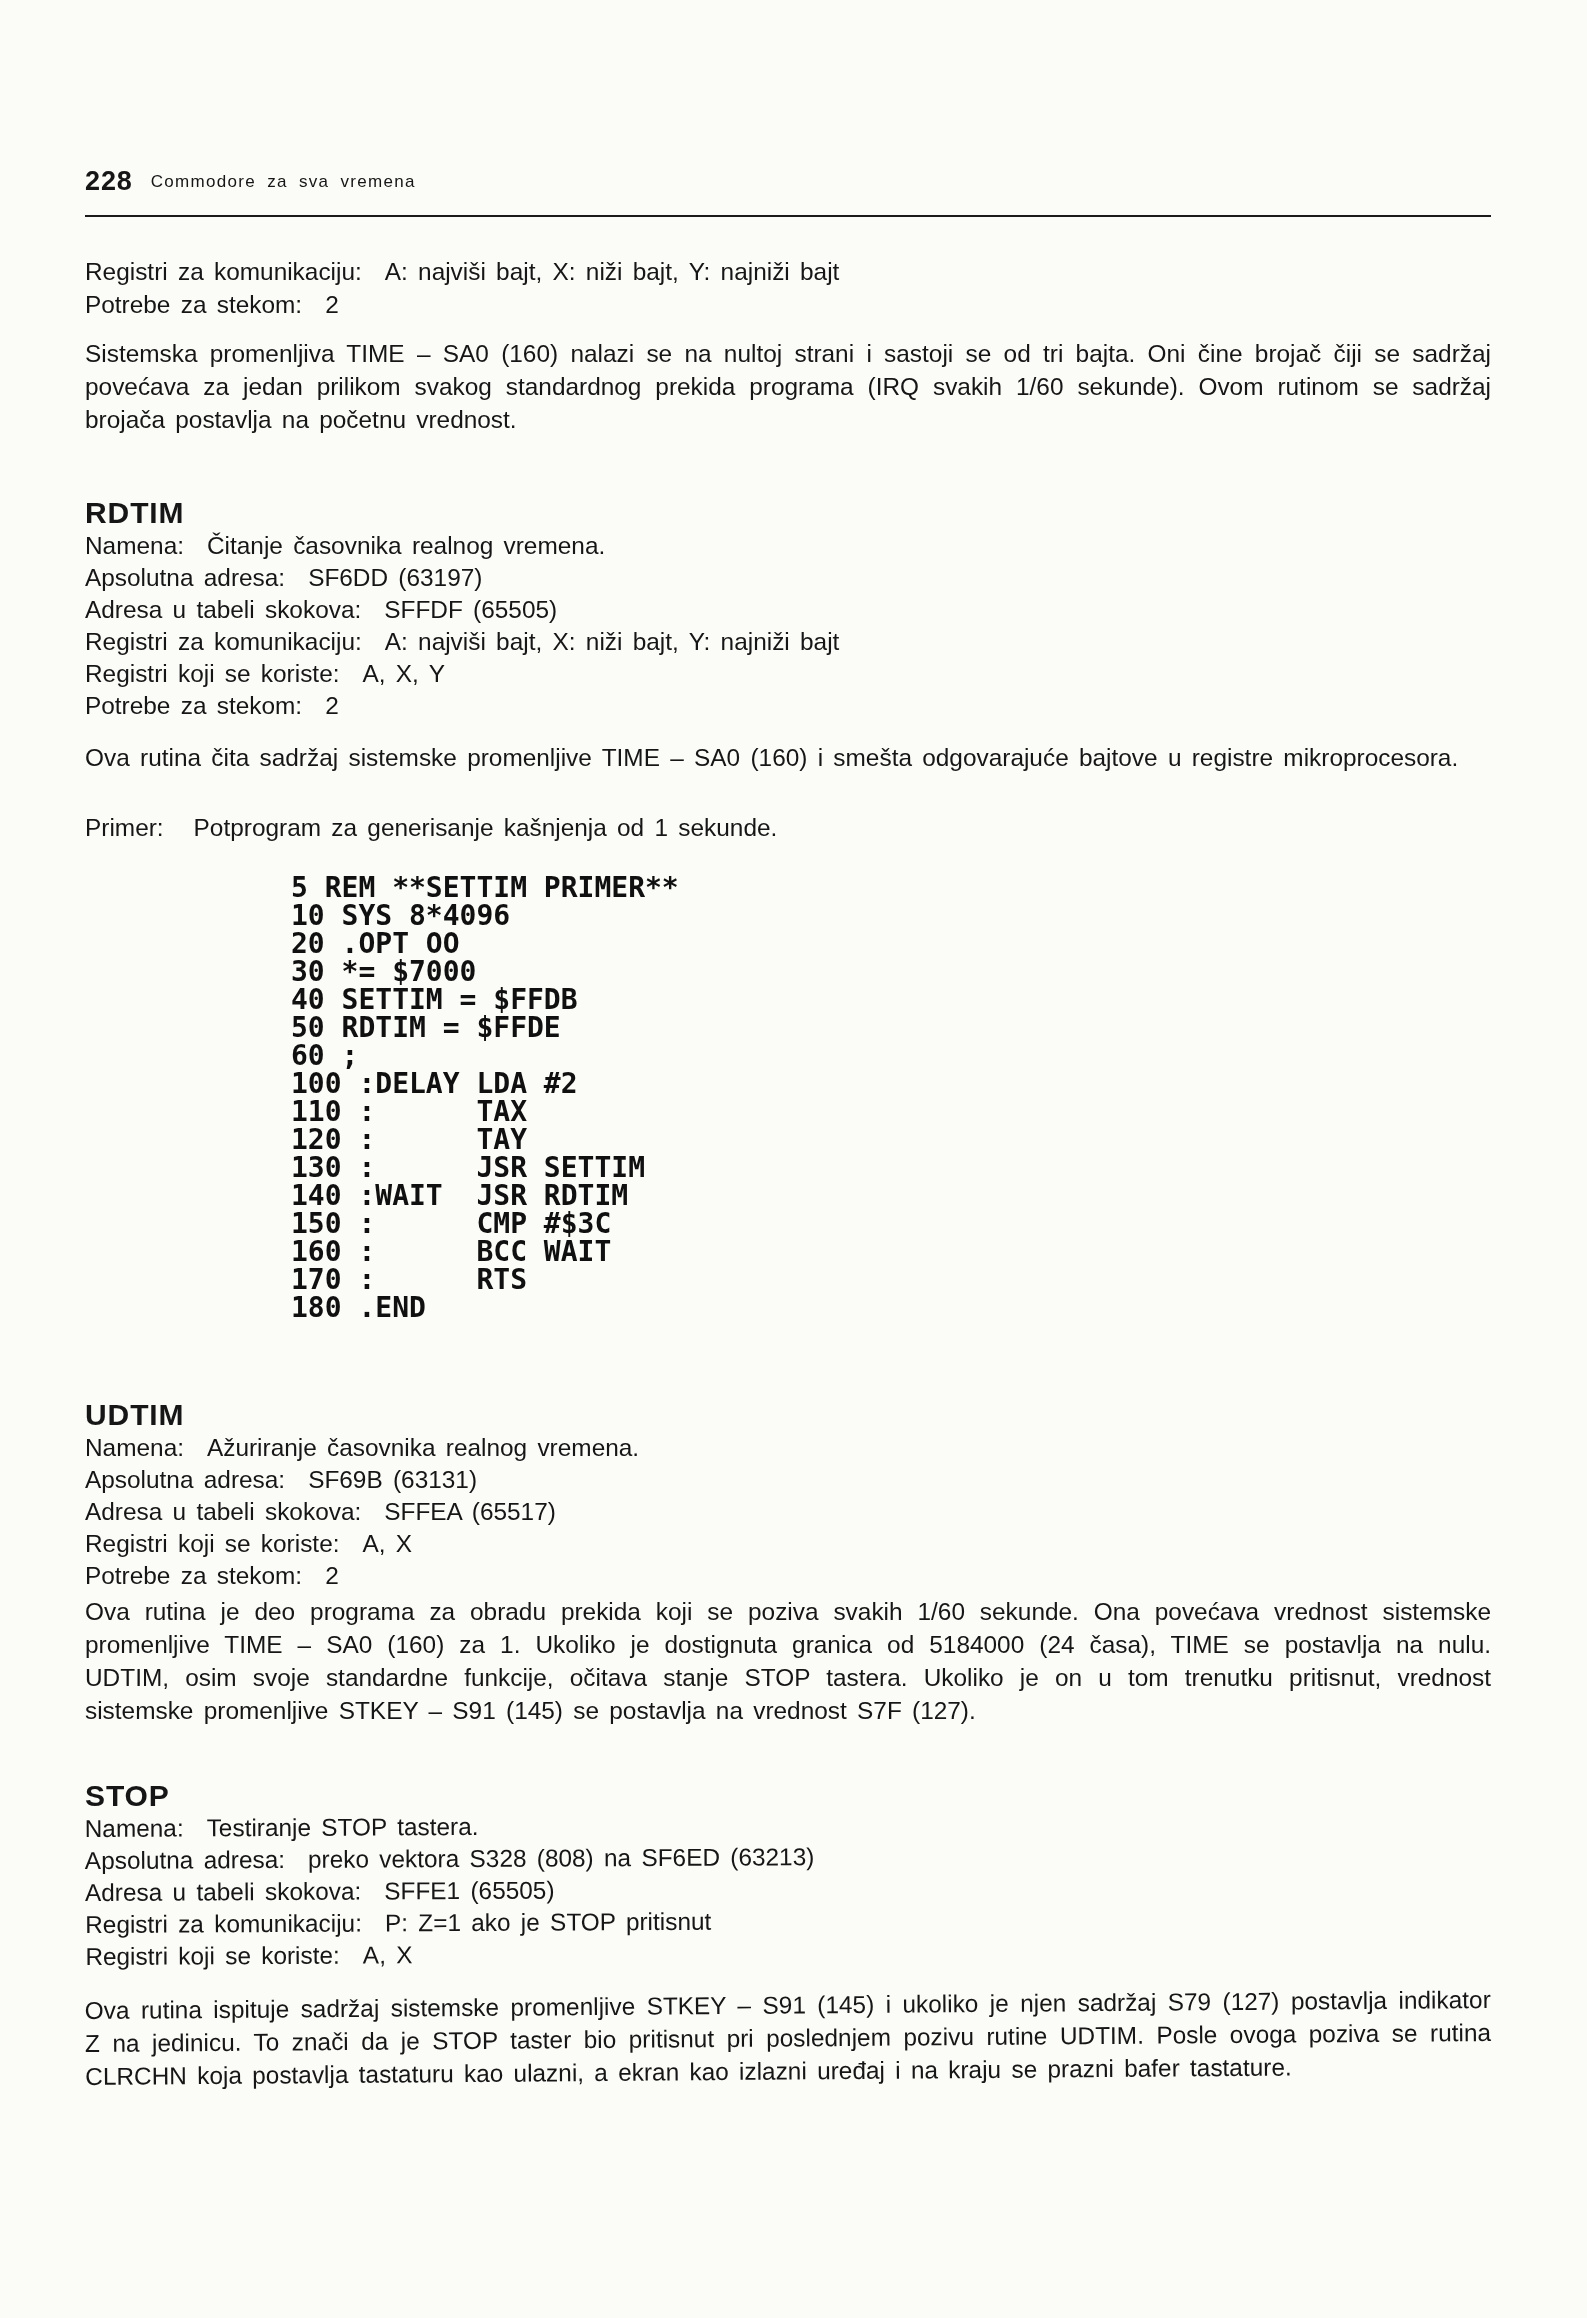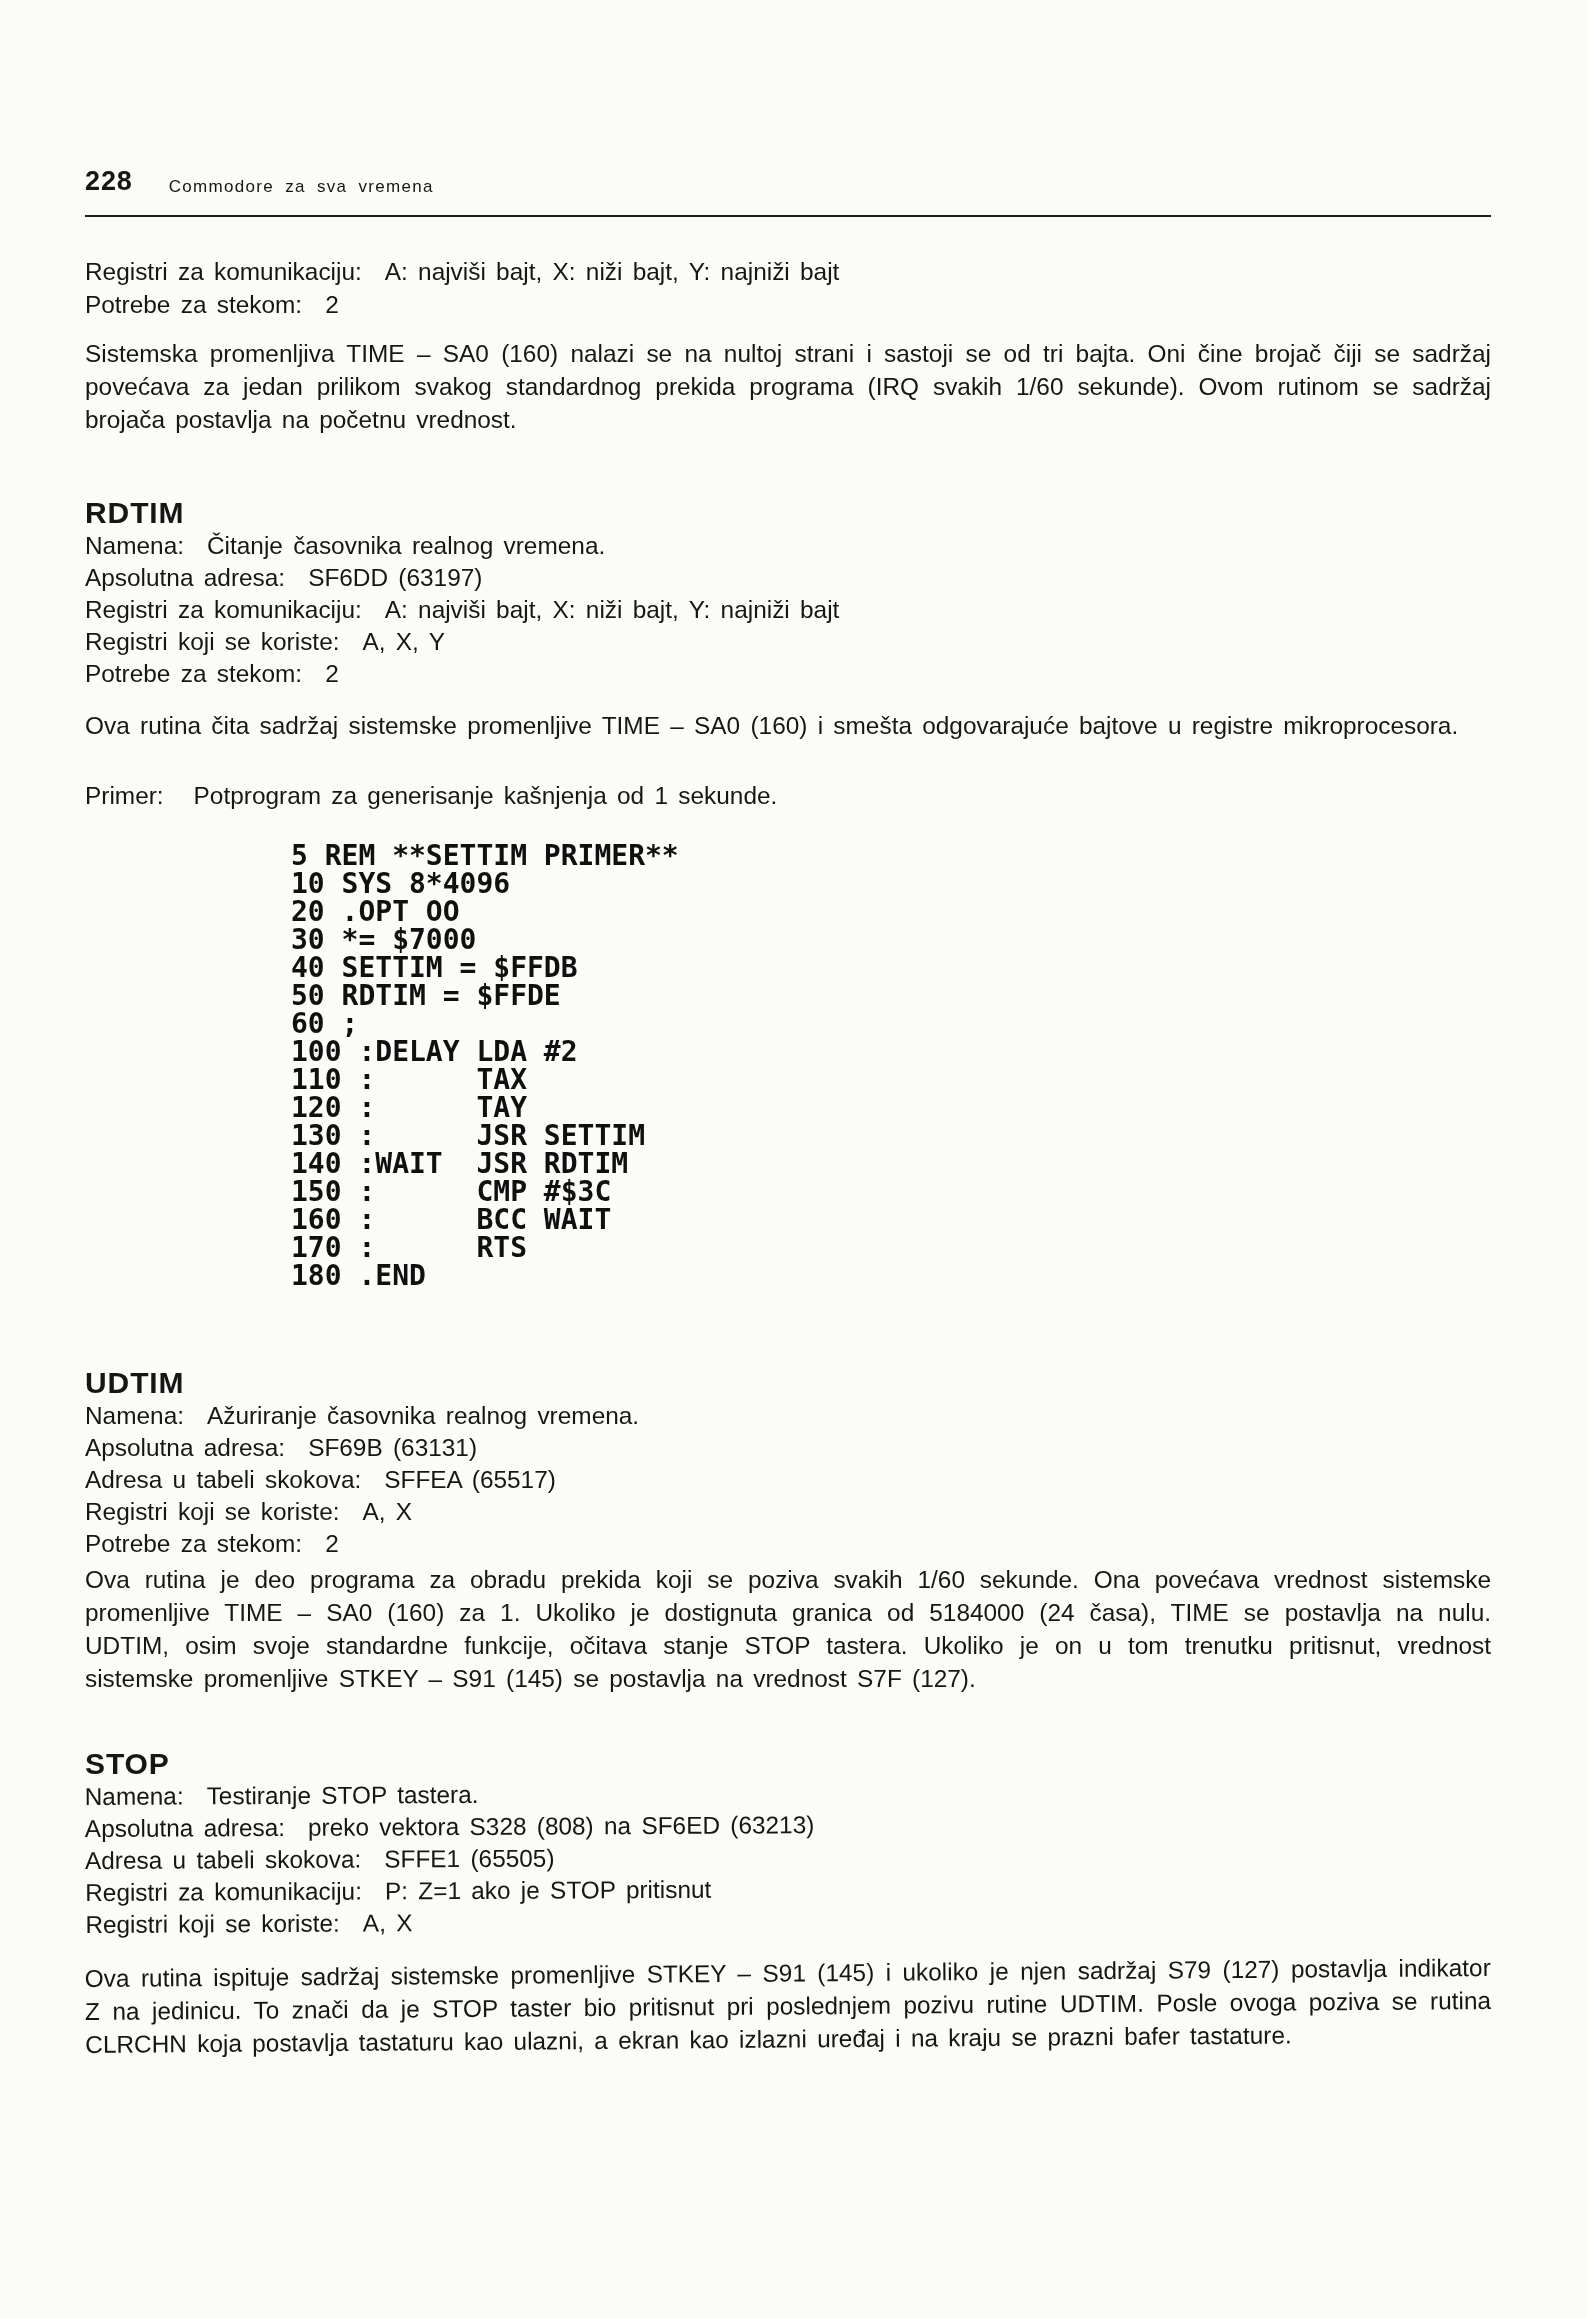--- a/index.html
+++ b/index.html
@@ -12,22 +12,22 @@
     overflow: hidden;
     position: relative;
   }
   .page {
     padding: 166px 96px 0 85px;
     box-sizing: border-box;
   }
   
   .page-header {
     display: flex;
-    align-items: flex-end;
-    gap: 36px;
+    align-items: center;
+    gap: 18px;
     margin-bottom: 17.5px;
   }
   .page-number {
     font-size: 27px;
     font-weight: 700;
     letter-spacing: 0.9px;
   }
   .book-title {
     font-size: 17px;
     letter-spacing: 1.3px;
@@ -113,20 +113,23 @@
     <div class="spec-rows">
 
         <div class="spec-row">
           <span class="spec-label">Namena:</span><span class="spec-value">Čitanje časovnika realnog vremena.</span>
         </div>
 
         <div class="spec-row">
           <span class="spec-label">Apsolutna adresa:</span><span class="spec-value">SF6DD (63197)</span>
         </div>
 
+        <div class="spec-row">
+          <span class="spec-label">Adresa u tabeli skokova:</span><span class="spec-value">SFFDF (65505)</span>
+        </div>
 
         <div class="spec-row">
           <span class="spec-label">Registri za komunikaciju:</span><span class="spec-value">A: najviši bajt, X: niži bajt, Y: najniži bajt</span>
         </div>
 
         <div class="spec-row">
           <span class="spec-label">Registri koji se koriste:</span><span class="spec-value">A, X, Y</span>
         </div>
 
         <div class="spec-row">

